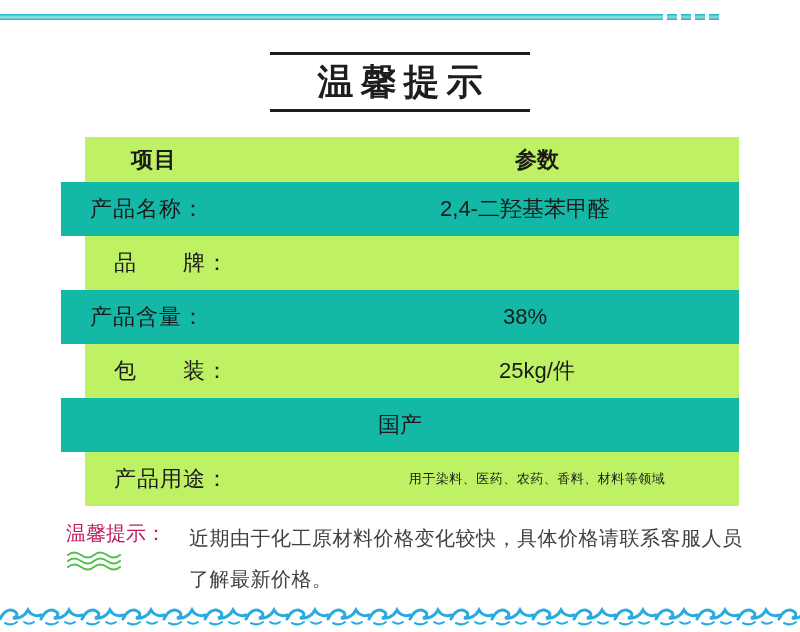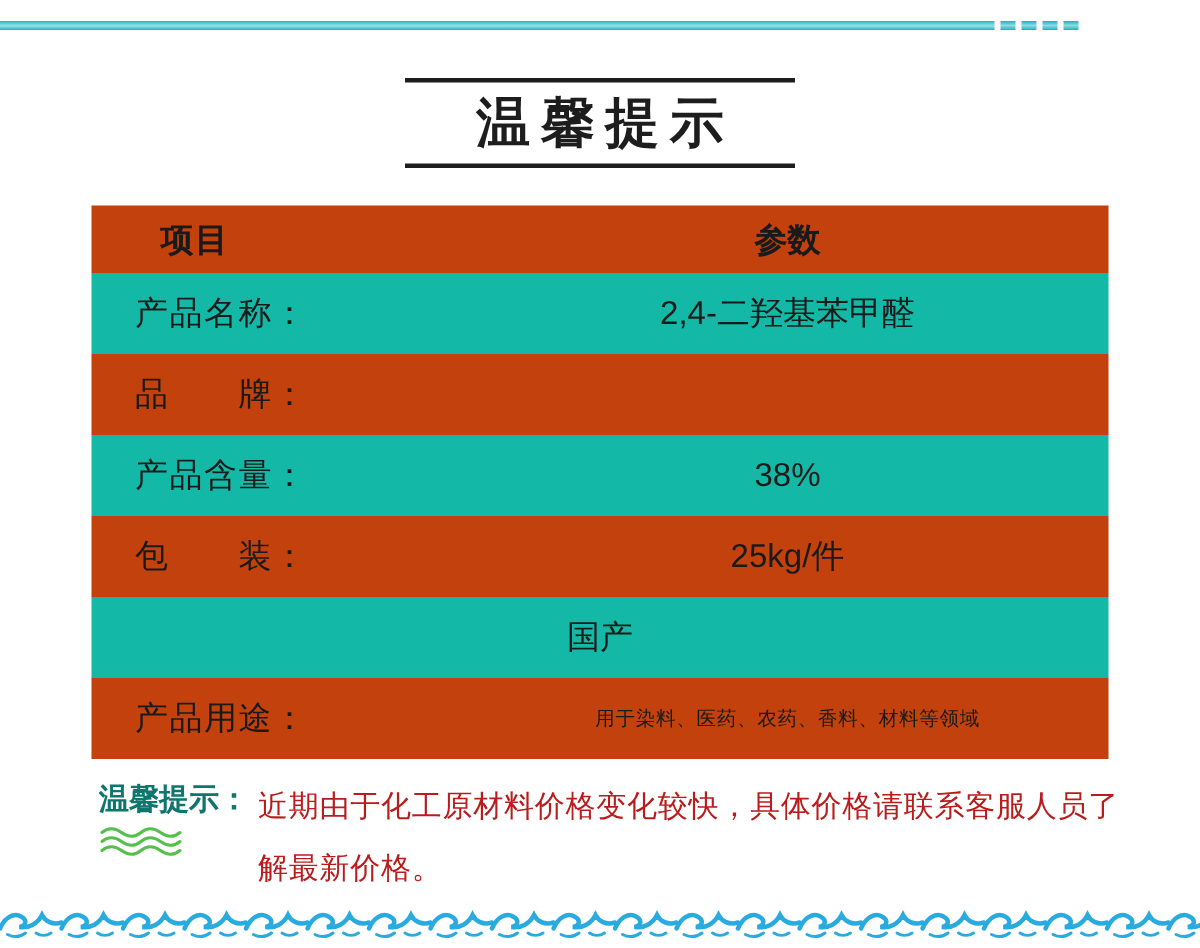--- a/index.html
+++ b/index.html
@@ -32,43 +32,44 @@
   .title-rule { height: 3px; background: #1d1d1d; }
   .title-text {
     font-size: 36px; font-weight: 700; letter-spacing: 7px;
     line-height: 54px; padding-left: 7px; 
     color: #1d1d1d; white-space: nowrap;
   }
 
   
   .ptable { position: absolute; left: 61px; top: 137px; width: 678px; }
   .trow { display: flex; align-items: center; height: 54px; background: #14b8a6; }
-  .trow.shaded { background: #c2410c; }
+  .trow.shaded { background: #bef264; margin-left: 24px; }
   .trow.thead { height: 45px; font-weight: 700; }
   .tlabel {
     width: 250px; padding-left: 29px;
     font-size: 22px; letter-spacing: 1px; white-space: nowrap;
   }
   .thead .tlabel { padding-left: 46px; }
   .tvalue {
     flex: 1; text-align: center; font-size: 22px; white-space: nowrap;
   }
   .tvalue.small { font-size: 13px; letter-spacing: 0.5px; }
 
   
   .notice { position: absolute; left: 66px; top: 518px; width: 680px; display: flex; }
   .notice-left { width: 106px; flex: none; }
   .notice-label {
-    color: #0f766e; font-weight: 700; font-size: 20px; line-height: 30px;
+    color: #be185d; font-weight: 400; font-size: 20px; line-height: 30px;
     white-space: nowrap;
   }
   .notice-waves { margin-top: 2px; display: block; }
   .notice-text {
-    flex: 1; font-size: 20px; line-height: 41px; color: #b91c1c;
+    flex: 1; font-size: 20px; line-height: 41px; color: #404040;
     letter-spacing: 0.5px;
+    margin-left: 17px;
   }
 
   
   .wave-border { position: absolute; left: 0; bottom: 3px; width: 800px; height: 26px; }
 </style>
 </head>
 <body>
 
 <div class="top-line"></div>
 <span class="top-dash d1"></span>

